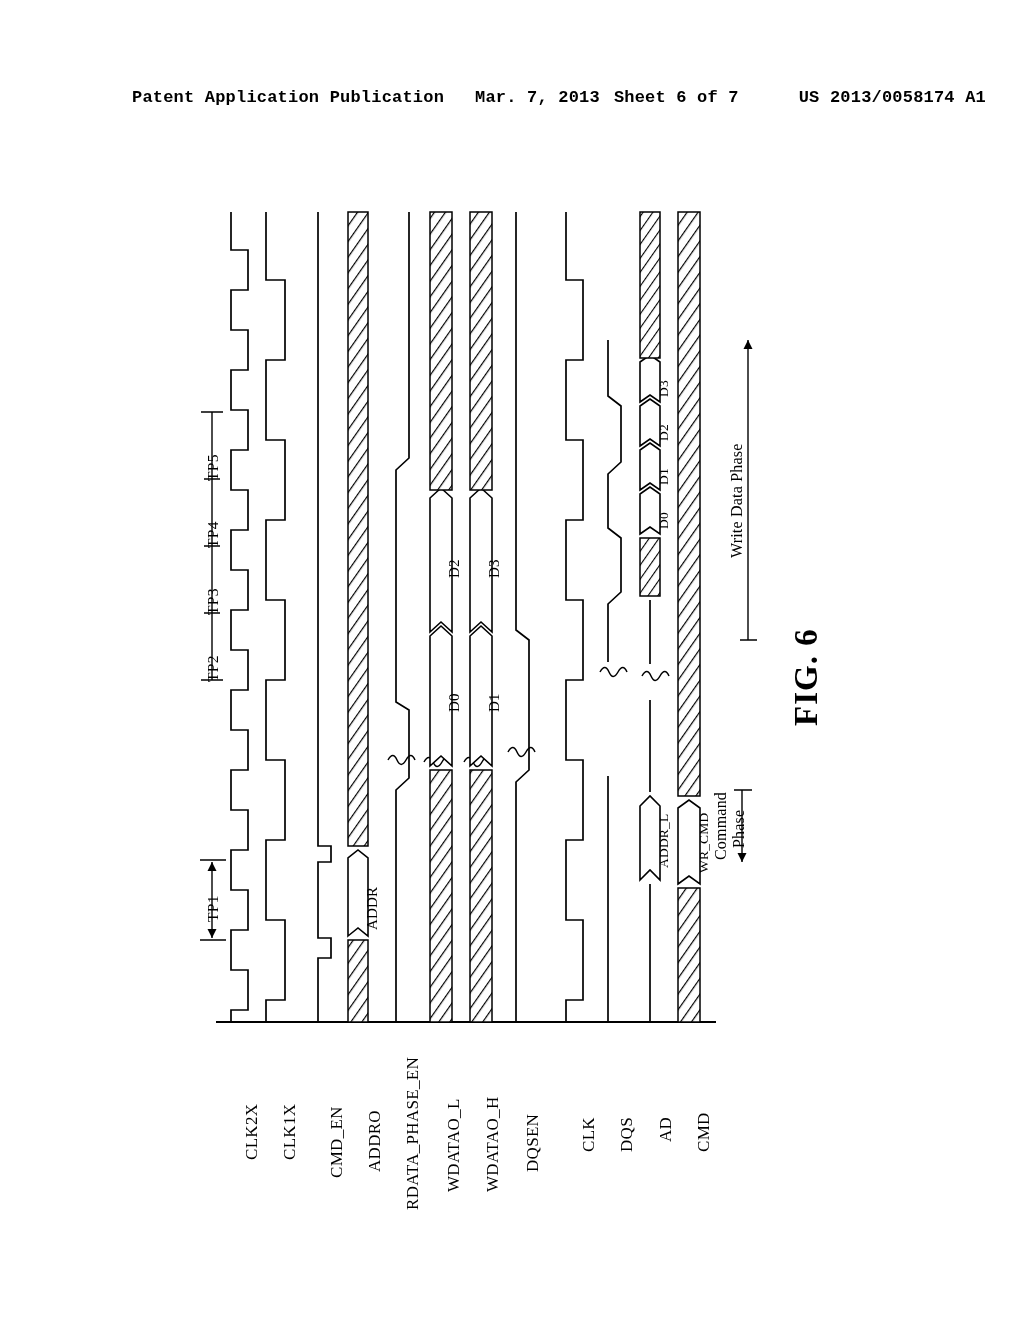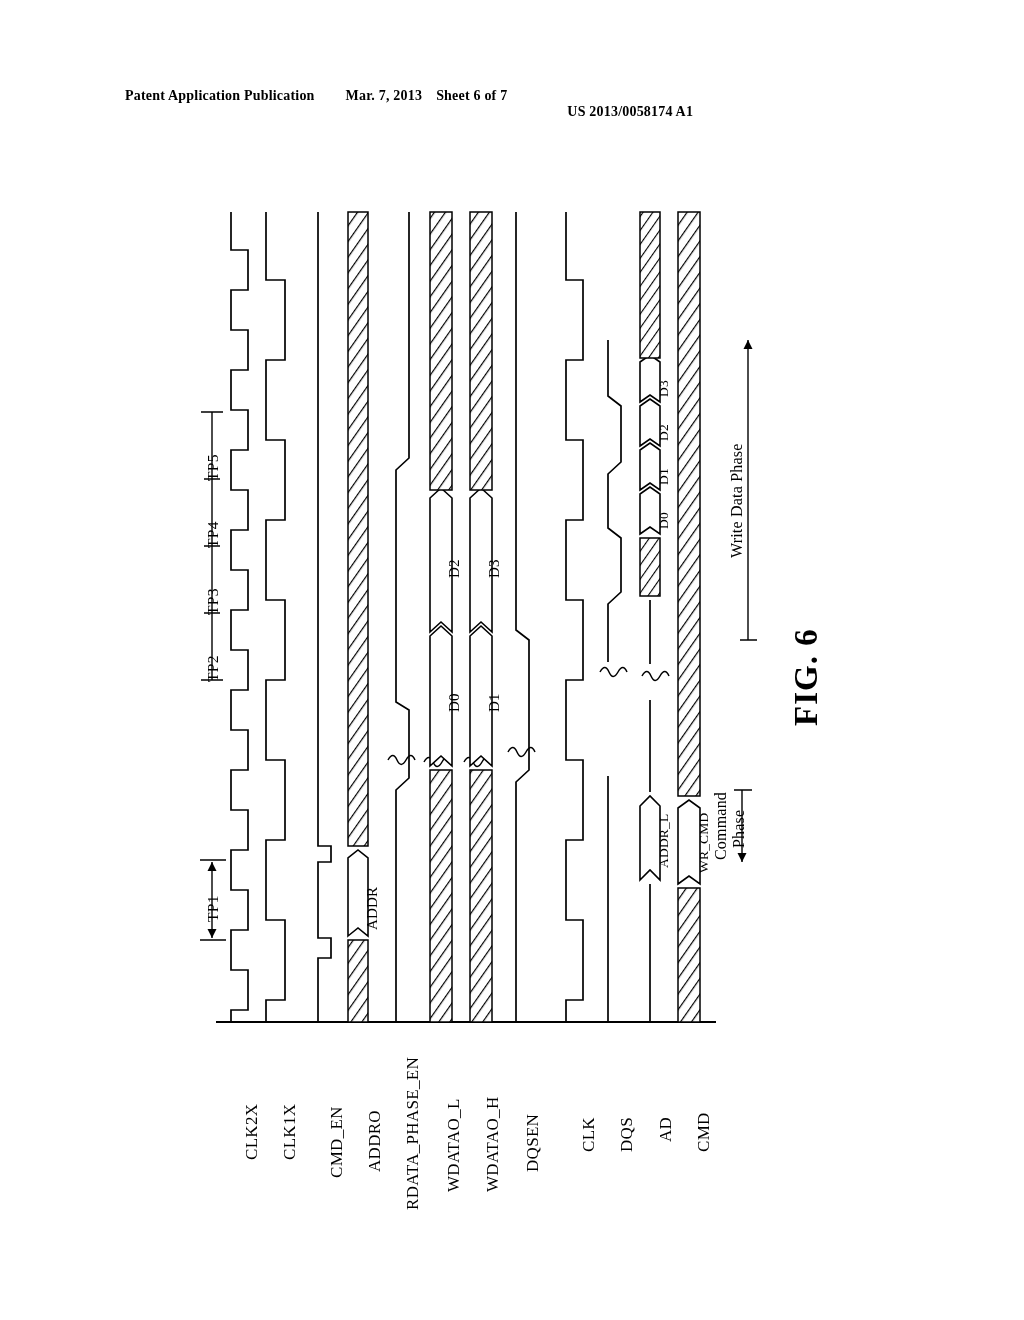--- a/index.html
+++ b/index.html
@@ -6,30 +6,30 @@
   body{
     width:1024px;height:1320px;position:relative;overflow:hidden;
     font-family:"Liberation Serif",serif;color:#000;
   }
 
   
   #page-header{
     position:absolute;left:0;top:88px;width:1024px;height:30px;
   }
   #page-header .hdr-inner{
-    position:absolute;left:125px;top:0;width:790px;height:28px;
+    position:absolute;left:132px;top:0;width:790px;height:28px;
     display:flex;align-items:flex-start;
-    font-family:Liberation Serif, serif;
-    font-weight:bold;font-size:14px;letter-spacing:.2px;
+    font-family:Liberation Mono, monospace;
+    font-weight:bold;font-size:17px;letter-spacing:.2px;
     white-space:nowrap;
   }
   #hdr-pub{flex:0 0 auto;}
   #hdr-date{flex:0 0 auto;margin-left:31px;}
   #hdr-sheet{flex:0 0 auto;margin-left:14px;}
-  #hdr-num{flex:0 0 auto;margin-left:60px;margin-top:16px;}
+  #hdr-num{flex:0 0 auto;margin-left:60px;}
 
   
   #figure{
     position:absolute;left:0;top:0;width:1024px;height:1320px;
   }
   #chart-svg{position:absolute;left:0;top:0;}
 
   .wf{fill:none;stroke:#000;stroke-width:1.7;stroke-linejoin:miter;stroke-linecap:butt;}
   .wf-thin{fill:none;stroke:#000;stroke-width:1.5;}
   .axis{fill:none;stroke:#000;stroke-width:1.8;}

